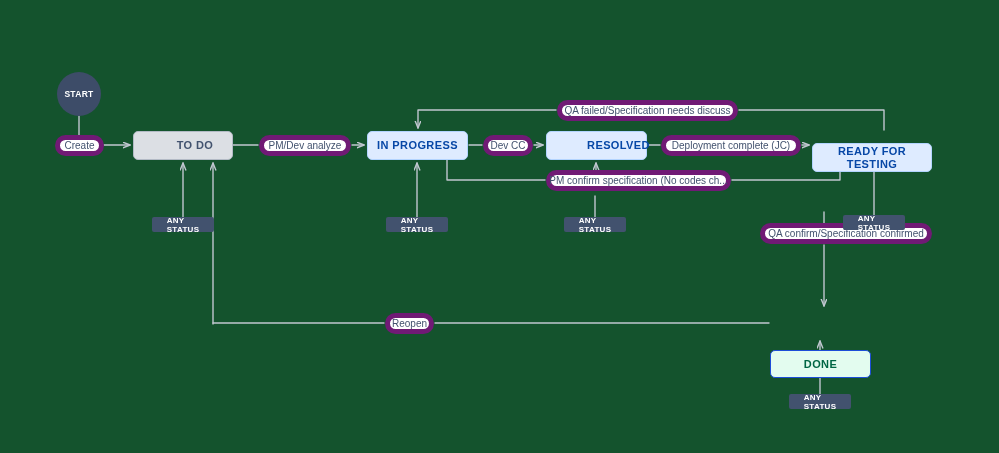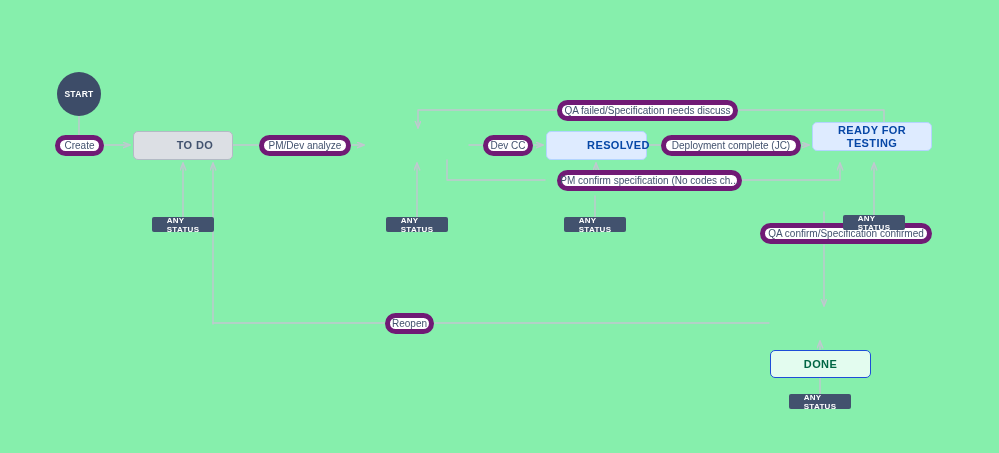--- a/index.html
+++ b/index.html
@@ -7,21 +7,21 @@
     padding: 0;
     background: #ffffff;
   }
   body {
     font-family: "Liberation Sans", sans-serif;
   }
   #canvas {
     position: relative;
     width: 999px;
     height: 453px;
-    background: #86efac;
+    background: #14532d;
     overflow: hidden;
   }
   #edges {
     position: absolute;
     left: 0;
     top: 0;
     width: 999px;
     height: 453px;
   }
 
@@ -152,38 +152,39 @@
       <path d="M769,323 L435,323"></path>
       <path d="M384,323 L213,323"></path>
 
     </g>
   </svg>
 
   <div class="start-circle" style="left:57px; top:72px;">START</div>
 
   <div class="node todo" style="left:133px; top:131px; width:100px; height:29px;padding-left:24px;">TO DO</div>
 
+  <div class="node blue" style="left:367px; top:131px; width:101px; height:29px;">IN PROGRESS</div>
 
   <div class="node blue" style="left:546px; top:131px; width:101px; height:29px;padding-left:44px;">RESOLVED</div>
 
-  <div class="node blue" style="left:812px; top:122px; width:120px; height:29px;">READY FOR TESTING</div>
+  <div class="node blue" style="left:812px; top:143px; width:120px; height:29px;">READY FOR TESTING</div>
 
   <div class="node green" style="left:770px; top:310px; width:101px; height:28px;">DONE</div>
 
   <div class="pill" style="left:55px; top:135px; width:49px;">Create</div>
 
   <div class="pill" style="left:259px; top:135px; width:92px;">PM/Dev analyze</div>
 
   <div class="pill" style="left:483px; top:135px; width:50px;">Dev CC</div>
 
   <div class="pill" style="left:661px; top:135px; width:140px;">Deployment complete (JC)</div>
 
   <div class="pill" style="left:557px; top:100px; width:181px;">QA failed/Specification needs discuss</div>
 
-  <div class="pill" style="left:546px; top:170px; width:185px;margin-left:11px;">PM confirm specification (No codes ch...</div>
+  <div class="pill" style="left:546px; top:170px; width:185px;">PM confirm specification (No codes ch...</div>
 
   <div class="pill" style="left:760px; top:223px; width:172px;">QA confirm/Specification confirmed</div>
 
   <div class="pill" style="left:385px; top:313px; width:49px;">Reopen</div>
 
   <div class="any-status" style="left:152px; top:217px; width:62px;">ANY STATUS</div>
 
   <div class="any-status" style="left:386px; top:217px; width:62px;">ANY STATUS</div>
 
   <div class="any-status" style="left:564px; top:217px; width:62px;">ANY STATUS</div>

